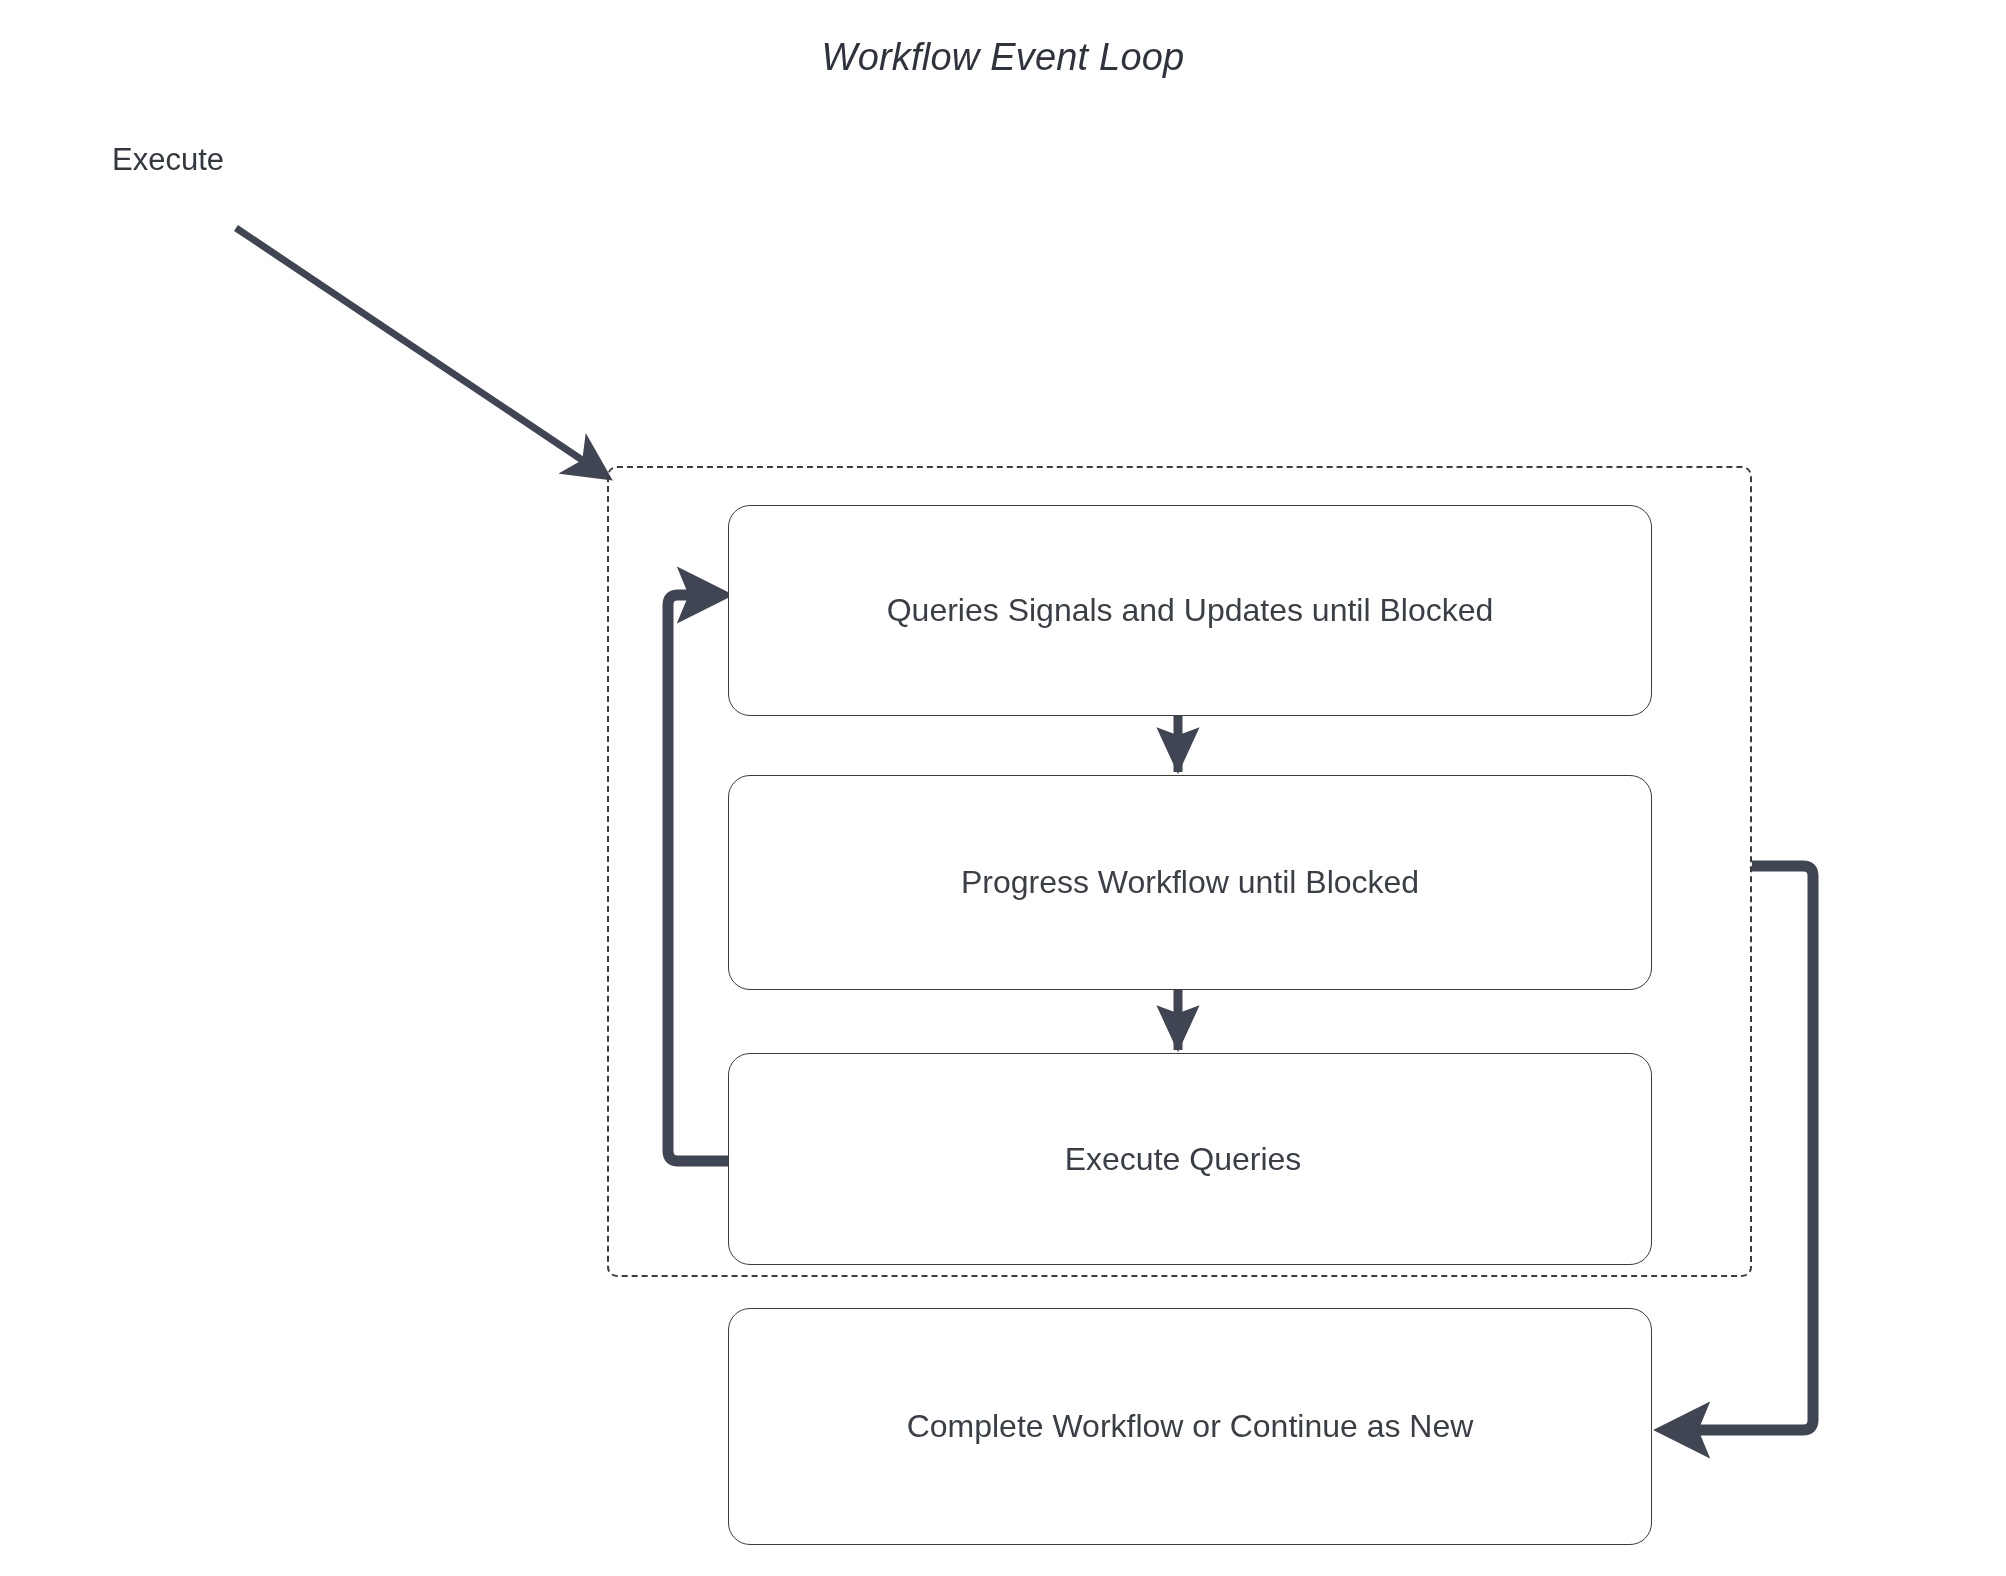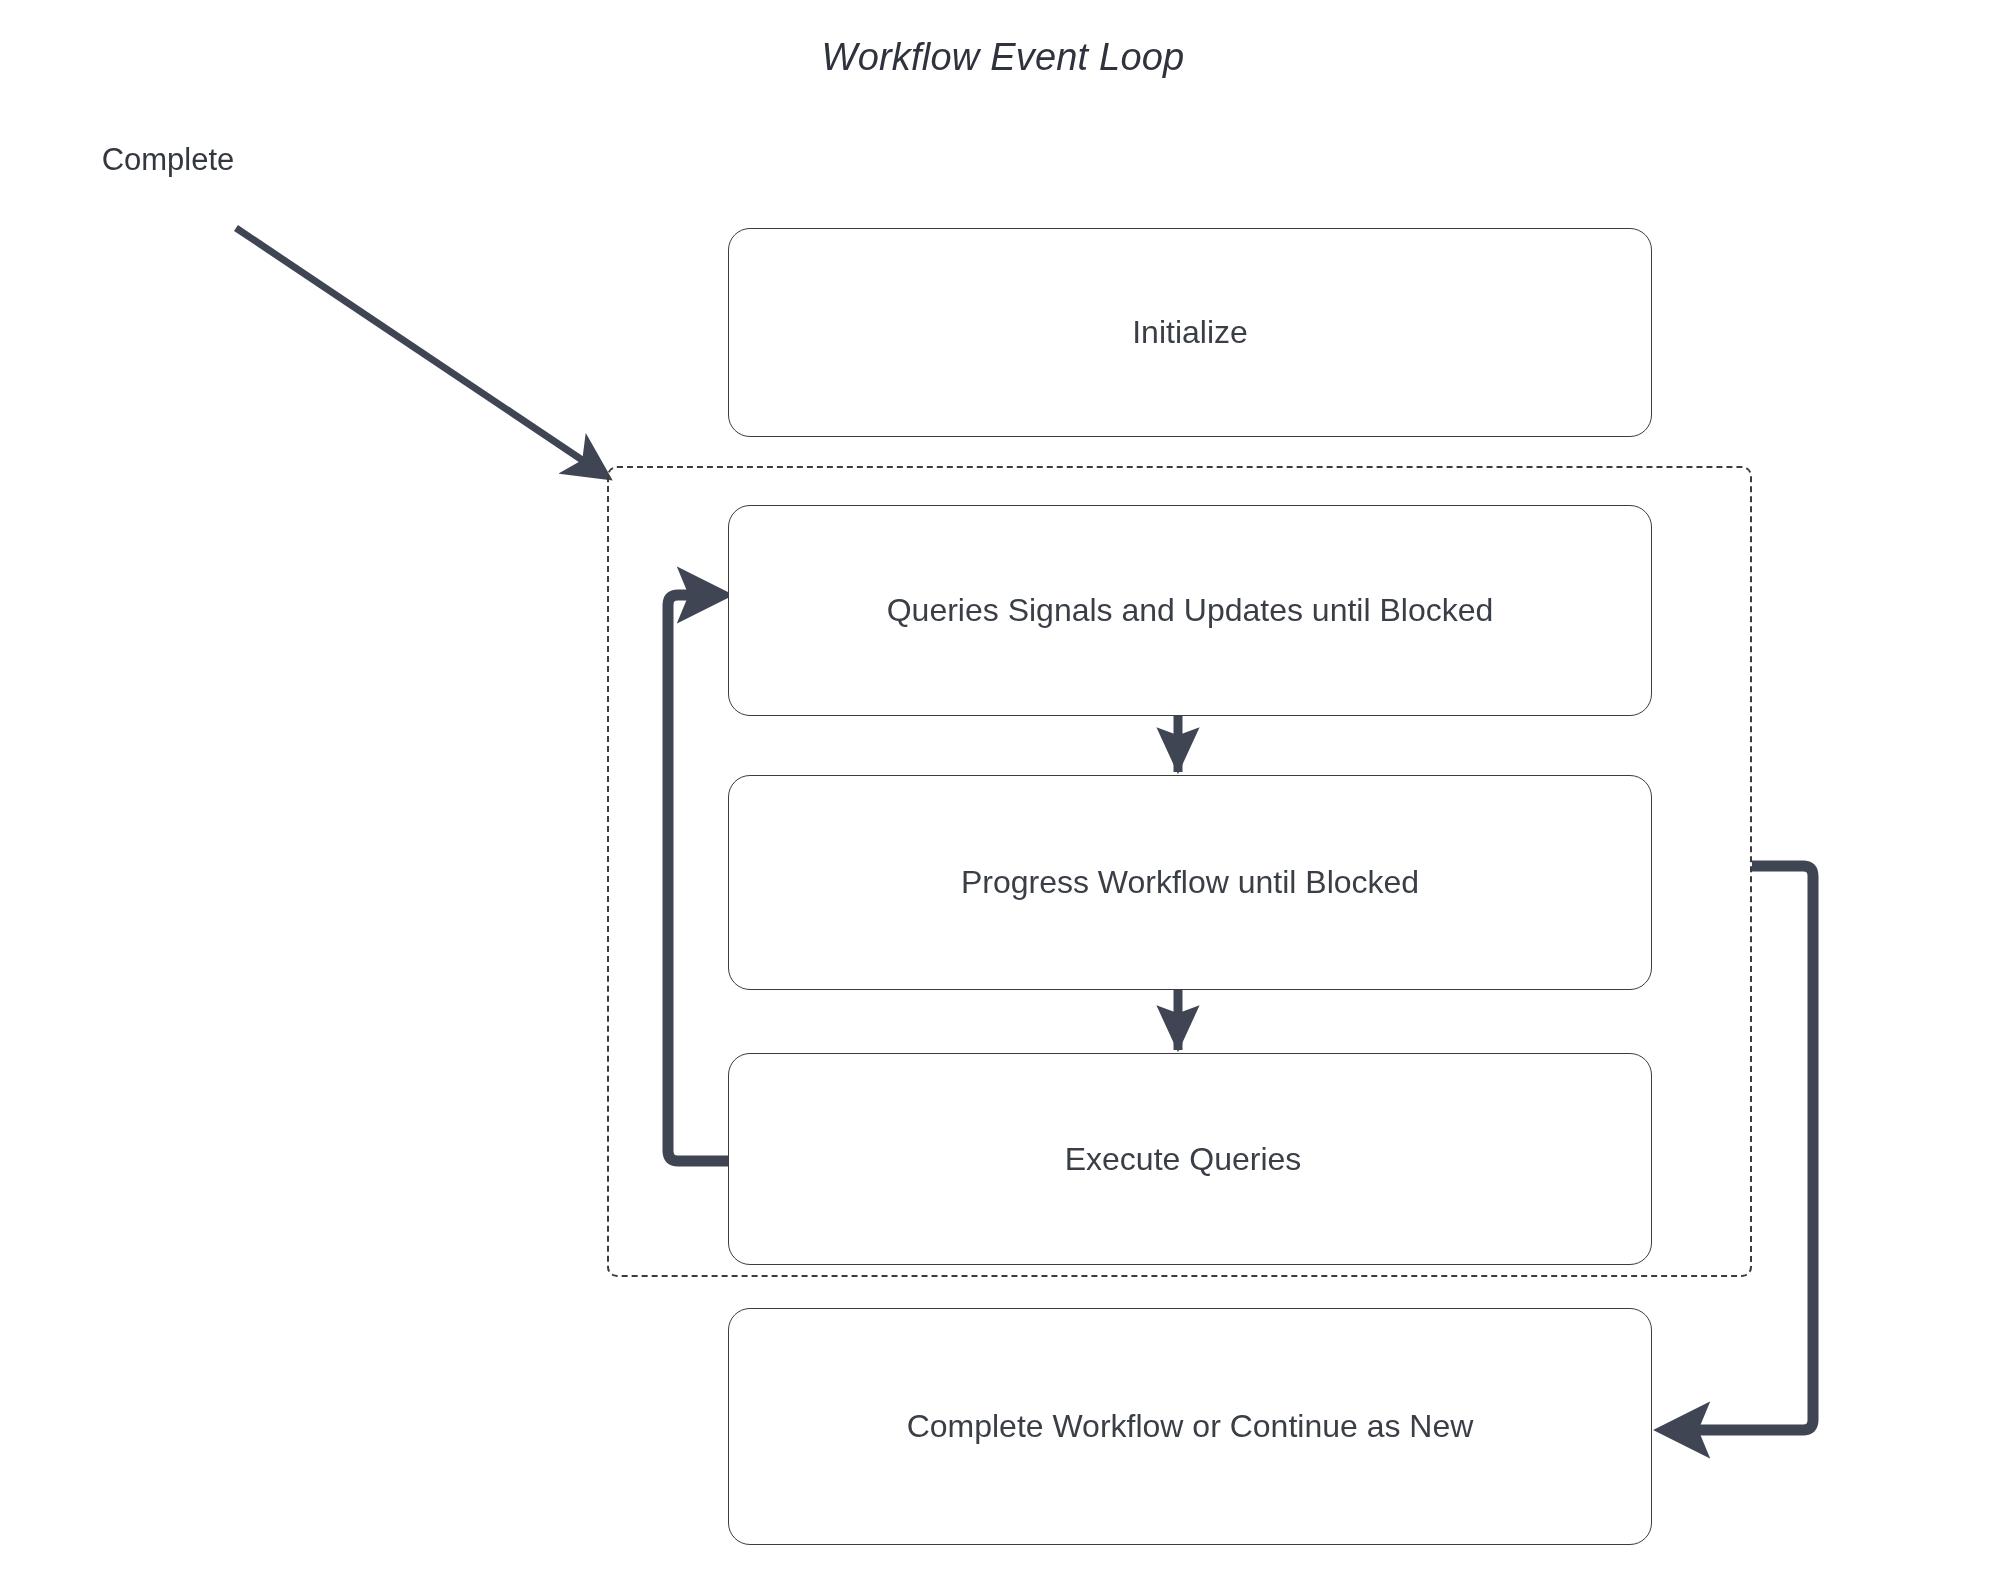--- a/index.html
+++ b/index.html
@@ -75,21 +75,21 @@
   #n-complete         { left: 728px; top: 1308px; width: 924px; height: 237px; }
 </style>
 </head>
 <body>
 
 <div id="canvas">
 
   <div class="diagram-title">Workflow Event Loop</div>
 
   <div class="ext-label">
-    <div>Complete</div>
+    <div>Execute</div>
   </div>
 
   <svg id="edges" viewBox="0 0 2006 1576" width="2006" height="1576" xmlns="http://www.w3.org/2000/svg">
 
     <defs>
       <marker id="arrow-slim" viewBox="0 0 12 12" refX="10" refY="6" markerWidth="7" markerHeight="7" orient="auto-start-reverse">
         <path d="M 0 0 L 12 6 L 0 12 L 3 6 z" fill="#3f4552"></path>
       </marker>
       <marker id="arrow-fat" viewBox="0 0 12 12" refX="9.5" refY="6" markerWidth="5.2" markerHeight="5.2" orient="auto-start-reverse">
         <path d="M 0 0 L 12 6 L 0 12 L 2.5 6 z" fill="#3f4552"></path>
@@ -105,21 +105,20 @@
 
     <path d="M 1178 990 L 1178 1050" fill="none" stroke="#3f4552" stroke-width="9" marker-end="url(#arrow-down)"></path>
 
     <path d="M 728 1161 L 678 1161 Q 668 1161 668 1151 L 668 605 Q 668 595 678 595 L 722 595" fill="none" stroke="#3f4552" stroke-width="11" stroke-linecap="butt" marker-end="url(#arrow-fat)"></path>
 
     <path d="M 1752 866 L 1803 866 Q 1813 866 1813 876 L 1813 1420 Q 1813 1430 1803 1430 L 1665 1430" fill="none" stroke="#3f4552" stroke-width="11" stroke-linecap="butt" marker-end="url(#arrow-fat)"></path>
   </svg>
 
   <div class="cluster" id="c-loop"></div>
 
-  <div class="node" id="n-initialize">Initialize</div>
 
   <div class="node" id="n-progress-signals">Queries Signals and Updates until Blocked</div>
 
   <div class="node" id="n-progress-workflow">Progress Workflow until Blocked</div>
 
   <div class="node" id="n-execute-queries">Execute Queries</div>
 
   <div class="node" id="n-complete">Complete Workflow or Continue as New</div>
 
 </div>

